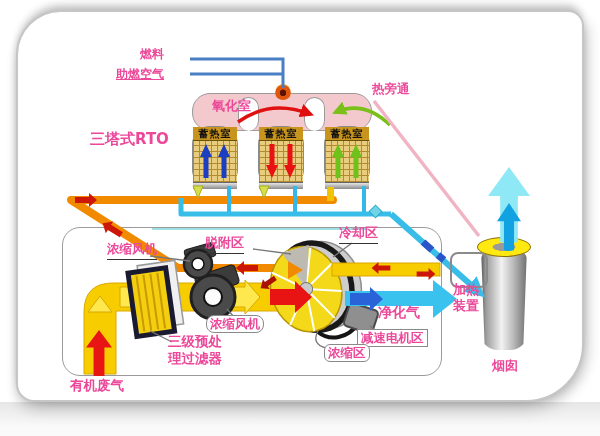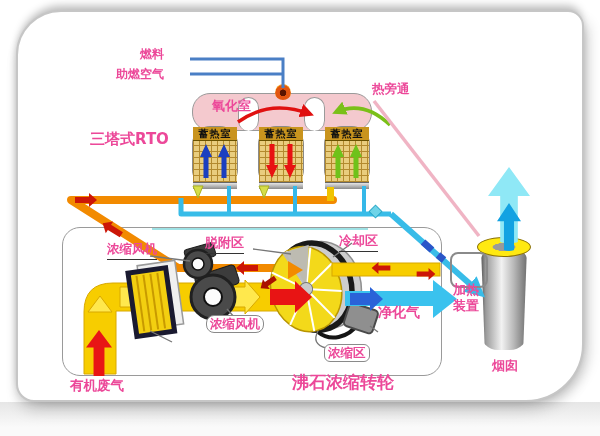--- a/index.html
+++ b/index.html
@@ -226,34 +226,38 @@
       <line x1="235" y1="318" x2="227" y2="309"></line>
     </g>
   </svg>
 
   <div class="abs layer-labels" style="left:86px;top:330px;width:26px;height:46px;background:#e81515;
        clip-path:polygon(50% 0,100% 38%,71% 38%,71% 100%,29% 100%,29% 38%,0 38%);"></div>
 
   <div class="abs heaterbox layer-labels"></div>
 
   <div class="lbl layer-labels" style="left:140px;top:46px;font-size:12px;">燃料</div>
-  <div class="lbl layer-labels" style="left:116px;top:66px;font-size:12px;">助燃空气</div>
+  <div class="lbl layer-labels" style="left:116px;top:66px;font-size:12px;text-decoration:underline;">助燃空气</div>
   <div class="lbl layer-labels" style="left:212px;top:97px;font-size:13px;">氧化室</div>
   <div class="lbl layer-labels" style="left:90px;top:130px;font-size:15px;">三塔式RTO</div>
   <div class="lbl layer-labels" style="left:372px;top:81px;font-size:12.5px;">热旁通</div>
 
   <div class="lbl u layer-labels" style="left:107px;top:241px;font-size:12.5px;">浓缩风机</div>
   <div class="lbl u layer-labels" style="left:205px;top:234px;font-size:13px;">脱附区</div>
-  <div class="lbl u layer-labels" style="left:339px;top:232px;font-size:13px;">冷却区</div>
+  <div class="lbl u layer-labels" style="left:339px;top:224px;font-size:13px;">冷却区</div>
   <div class="lbl boxlbl layer-labels" style="left:206px;top:315px;font-size:12.5px;border-radius:8px;">浓缩风机</div>
+  <div class="lbl two layer-labels" style="left:168px;top:333px;font-size:13.5px;">
+    <span style="display:block;">三级预处</span>
+    <span style="display:block;">理过滤器</span>
+  </div>
+  <div class="lbl boxlbl layer-labels" style="left:357px;top:329px;font-size:12.5px;">减速电机区</div>
   <div class="lbl boxlbl layer-labels" style="left:324px;top:344px;font-size:12.5px;border-radius:6px;">浓缩区</div>
   <div class="lbl layer-labels" style="left:378px;top:304px;font-size:14px;">净化气</div>
 
   <div class="lbl two layer-labels" style="left:453px;top:282px;font-size:13px;">
     <span style="display:block;">加热</span>
     <span style="display:block;">装置</span>
   </div>
   <div class="lbl layer-labels" style="left:492px;top:357px;font-size:13px;">烟囱</div>
 
   <div class="lbl layer-labels" style="left:70px;top:377px;font-size:13.5px;">有机废气</div>
-  <div class="lbl layer-labels" style="left:292px;top:371px;font-size:17px;">沸石浓缩转轮</div>
 
 </div>
 
 </body></html>

